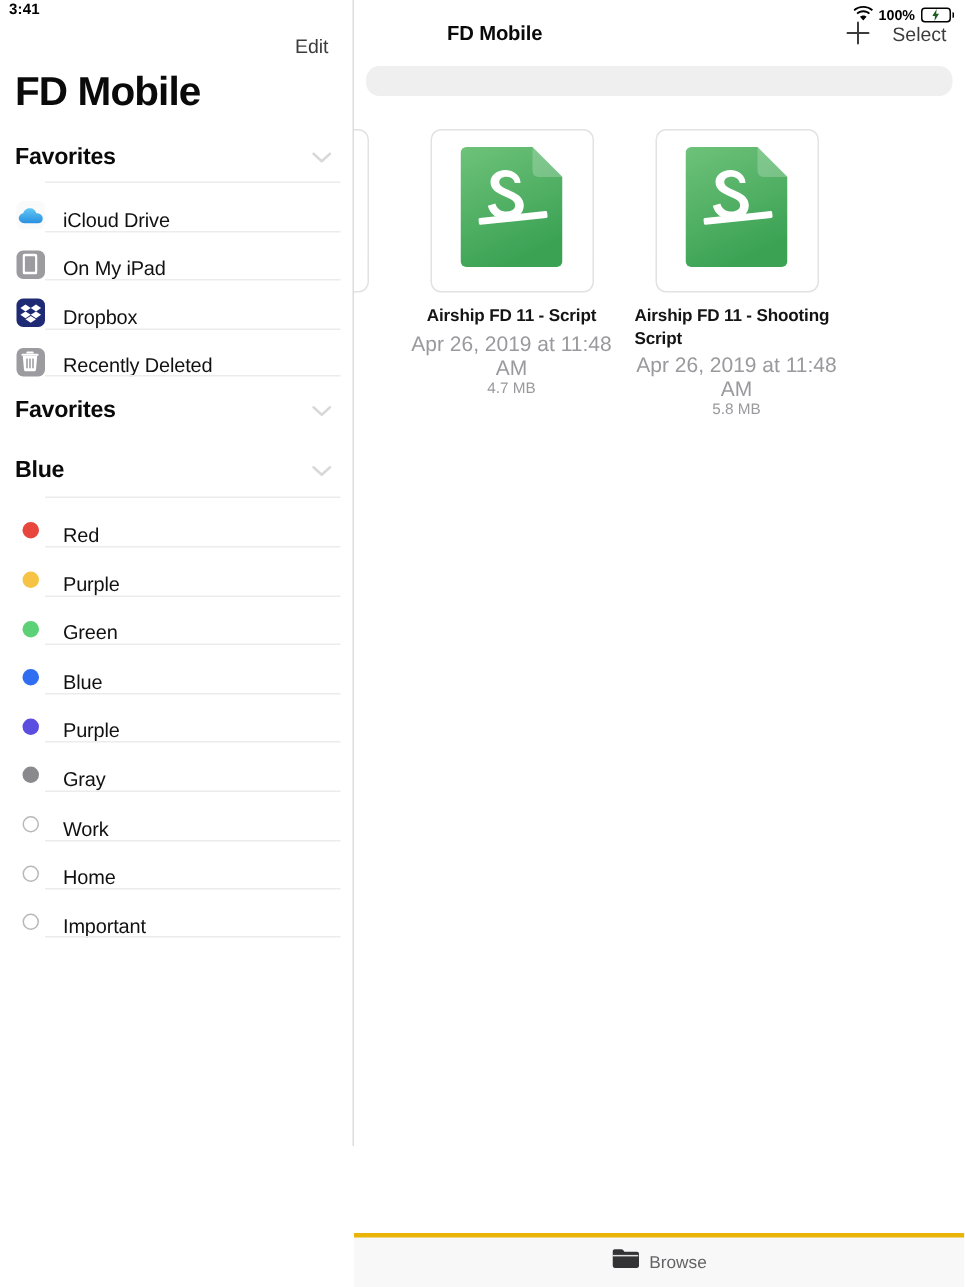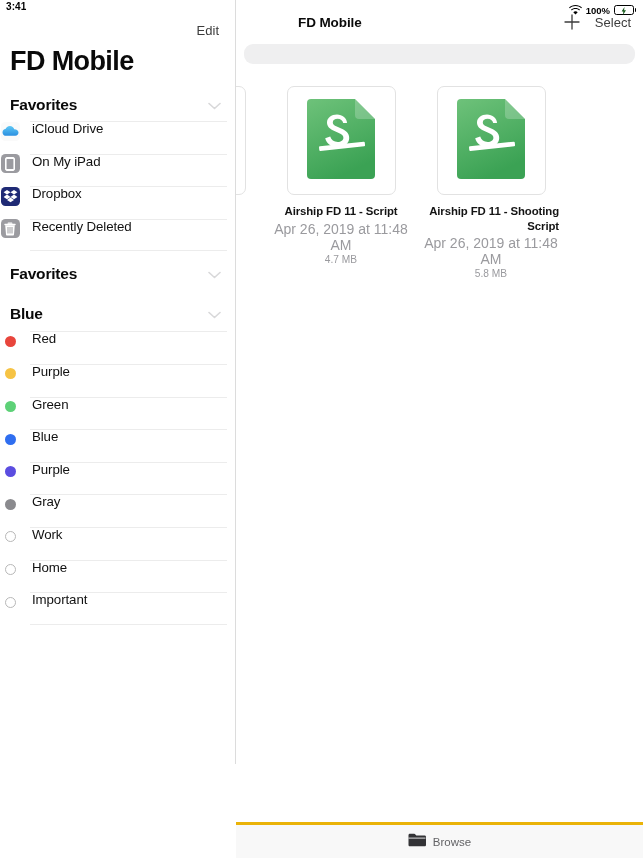--- a/index.html
+++ b/index.html
@@ -58,22 +58,22 @@
   }
   .section-head {
     display:flex; align-items:center; justify-content:space-between;
     padding:7px 14px 7px 10px;
   }
   .section-head .label {
     font-size:15.5px; font-weight:bold; color:#0a0a0a; letter-spacing:-0.2px;
   }
   .chev { opacity:0.33; display:block; }
   .sb-row {
-    display:flex; align-items:flex-start; height:32.6px;
-    position:relative; cursor:default;
+    display:flex; align-items:flex-end; height:32.6px;
+    padding-left:10px; position:relative; cursor:default;
   }
   .sb-row + .sb-row::before,
   .sb-row.first::before {
     content:""; position:absolute; top:0; left:30px; right:8px;
     height:1px; background:#ececec;
   }
   .sb-row.last::after {
     content:""; position:absolute; bottom:0; left:30px; right:8px;
     height:1px; background:#ececec;
   }
@@ -129,21 +129,21 @@
     display:flex; flex-direction:column; align-items:center;
     padding-top:6px;
   }
   .file-tile {
     width:109px; height:109px; border:1px solid #e2e2e2; border-radius:7px;
     background:#fff; display:flex; align-items:center; justify-content:center;
   }
   .doc-ico { display:block; }
   .file-name {
     margin-top:9px; font-size:11.4px; font-weight:bold; color:#141414;
-    text-align:right; line-height:14.5px; max-width:136px; letter-spacing:-0.1px;
+    text-align:left; line-height:14.5px; max-width:136px; letter-spacing:-0.1px;
   }
   .file-date {
     margin-top:2px; font-size:14px; color:#9a9a9e; text-align:center;
   }
   .file-size {
     margin-top:1px; font-size:10.2px; color:#9a9a9e; text-align:center;
   }
 
   
   .tabbar {

